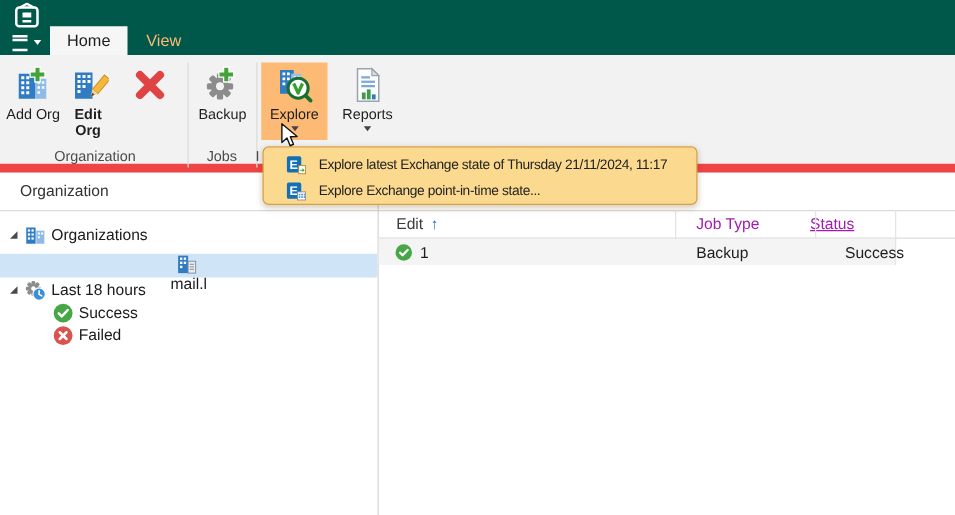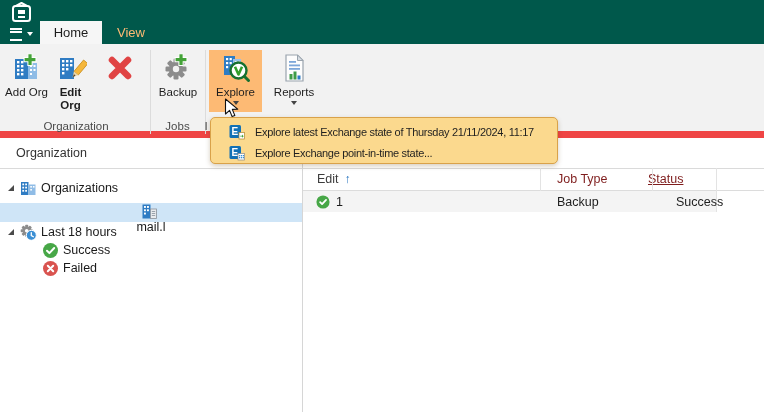--- a/index.html
+++ b/index.html
@@ -29,21 +29,21 @@
   .vline-side{position:absolute;left:302px;top:139px;width:1px;height:273px;background:#D6D6D6;}
   .side-header{position:absolute;left:16px;top:146px;font-size:12.5px;color:#333;}
   
   .trow{position:absolute;left:0;width:302px;height:18px;display:flex;align-items:center;font-size:12.5px;color:#1a1a1a;}
   .trow.sel{background:#CFE5F7;height:19px;}
   .tarrow{width:0;height:0;border-bottom:6px solid #4a4a4a;border-left:6px solid transparent;margin-left:8px;margin-right:6px;flex:0 0 auto;}
   .ticon{width:17px;height:17px;margin-right:4px;flex:0 0 auto;}
   .redact{display:inline-block;width:40px;height:11px;margin-left:1px;border-radius:3px;background:#c9cfd6;filter:blur(2.5px);vertical-align:-1px;}
   
   .thead-cell{position:absolute;top:172px;font-size:12.5px;}
-  .thead-cell.blue{color:#7f1d1d;}
+  .thead-cell.blue{color:#a21caf;}
   .thead-cell.dark{color:#3c3c3c;}
   .sortarrow{color:#2371BE;font-size:12px;margin-left:6px;}
   .thead-underline{position:absolute;left:303px;top:190px;width:461px;height:1px;background:#DCDCDC;}
   .colline{position:absolute;top:168px;height:44px;width:1px;background:#E3E3E3;}
   .drow{position:absolute;left:303px;top:191px;width:413px;height:21px;background:#F4F4F4;display:flex;align-items:center;font-size:12.5px;color:#1d1d1d;}
   .drow .sicon{width:14px;height:14px;margin-left:13px;margin-right:6px;flex:0 0 auto;}
   .dcell{position:absolute;font-size:12.5px;color:#1d1d1d;}
   
   .xmenu{position:absolute;left:210px;top:117px;width:348px;height:47px;background:#FBD98E;border:1px solid #D9A24A;border-radius:5px;box-sizing:border-box;box-shadow:0 2px 5px rgba(90,60,0,.25);z-index:50;}
   .xitem{position:absolute;left:10px;width:330px;height:19px;display:flex;align-items:center;font-size:11px;letter-spacing:-0.3px;color:#1f1f1f;white-space:nowrap;}

